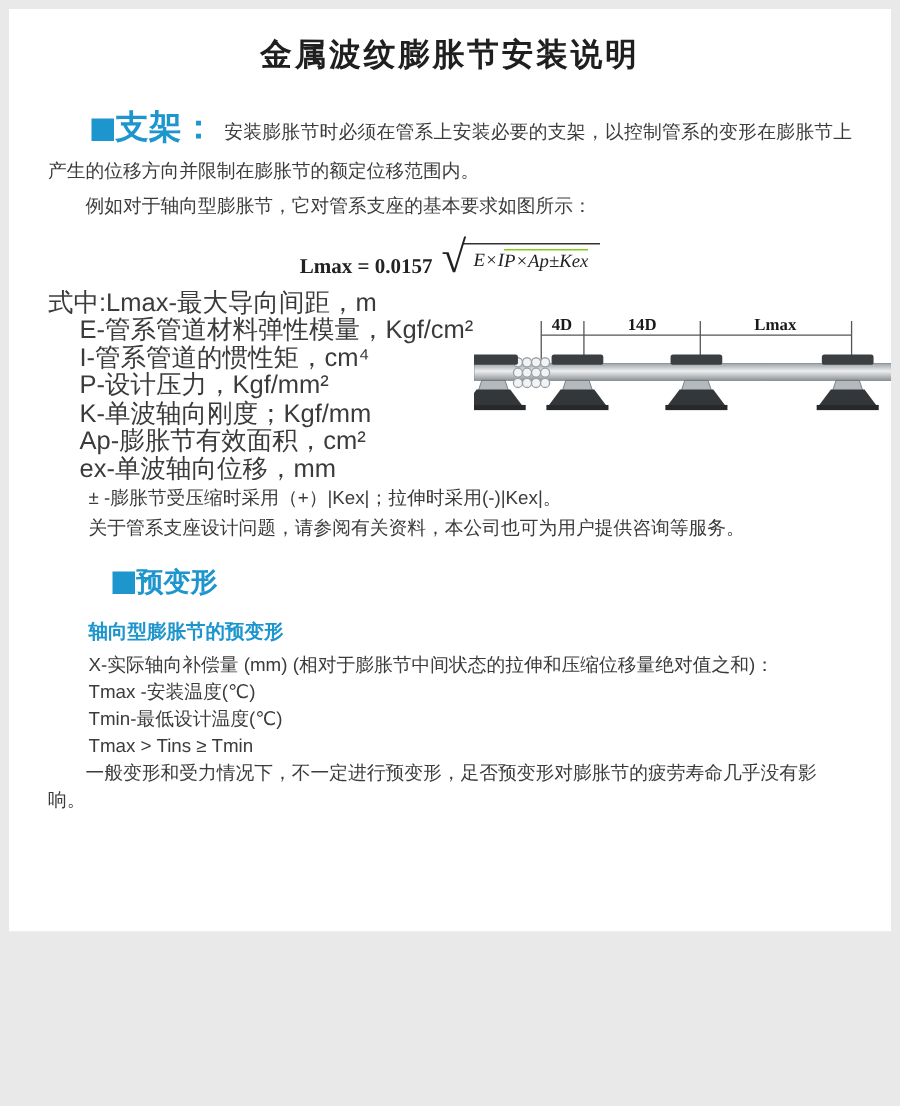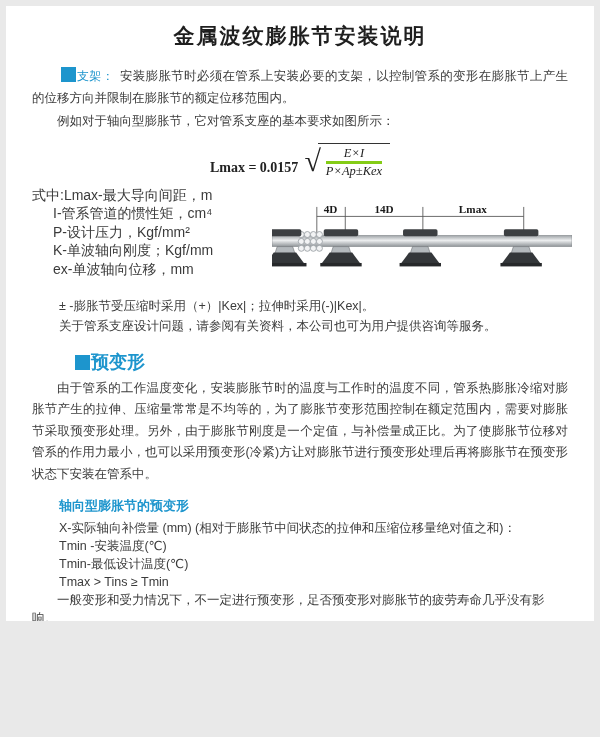--- a/index.html
+++ b/index.html
@@ -1,41 +1,41 @@
 <!DOCTYPE html>
 <html><head>
 <meta charset="utf-8">
 <style>
   html,body{margin:0;padding:0;background:#e9e9e9;font-family:"Liberation Sans","DejaVu Sans",sans-serif;}
   .page{width:588px;height:615px;margin:6px auto 0;background:#ffffff;box-sizing:border-box;
         padding:12px 26px 8px;color:#3b3b3b;overflow:hidden;position:relative;}
   .title{text-align:center;font-size:21px;font-weight:bold;color:#1f1f1f;letter-spacing:2px;margin:4px 0 16px;}
   .sq{display:inline-block;width:15px;height:15px;background:#1d95cd;vertical-align:-2px;margin-right:1px;}
-  .sec-head-inline{font-size:12px;font-weight:normal;color:#1d95cd;margin-right:6px;}
+  .sec-head-inline{font-size:22px;font-weight:bold;color:#1d95cd;margin-right:6px;}
   .para{font-size:12.5px;line-height:1.72;text-align:justify;margin:0;}
   .indent{text-indent:2em;}
   .para-support{text-indent:2.3em;margin-bottom:2px;}
   .example{margin-top:2px;}
   
   .formula-row{text-align:center;font-family:"Liberation Serif","DejaVu Serif",serif;color:#222;}
   .formula-lmax{margin:10px 0 6px;}
   .f-lhs{font-weight:bold;font-size:14px;margin-right:6px;}
-  .frac{display:inline-flex;flex-direction:column;text-align:center;vertical-align:middle;font-size:12.5px;font-style:italic;line-height:1.25;}
-  .frac .den{border-top:3px solid #84cc16;}
+  .frac{display:inline-flex;text-align:center;vertical-align:middle;font-size:12.5px;font-style:italic;line-height:1.25;}
+  .frac .den{border-top:1px solid #84cc16;}
   .root{display:inline-flex;align-items:center;}
   .root-sign{font-size:30px;font-weight:normal;line-height:0.9;transform:translateY(-1px);}
   .root-content{border-top:1.5px solid #333;padding:2px 8px 0;margin-left:-3px;}
   .formula-mid{margin:12px 0 10px;font-size:13px;}
   .f-bold{font-weight:bold;font-size:13.5px;}
   .paren{font-size:22px;font-weight:normal;vertical-align:middle;line-height:1;}
   .fr-pad{margin:0 4px;}
   
   .mid-row{display:flex;align-items:flex-start;margin-top:6px;}
   .defs{flex:0 0 240px;}
-  .def-line{font-size:14px;line-height:18.5px;white-space:nowrap;color:#3b3b3b;}
+  .def-line{font-size:17px;line-height:18.5px;white-space:nowrap;color:#3b3b3b;}
   .def-sub{padding-left:21px;}
   .full-line{font-size:12.5px;line-height:20px;padding-left:27px;white-space:nowrap;}
   .diagram-wrap{flex:1;margin-top:10px;}
   
   .sec-head-block{margin:14px 0 4px 7px;font-size:18px;font-weight:bold;color:#1d95cd;padding-left:36px;}
   .blue-sub{font-size:13px;font-weight:bold;color:#1d95cd;margin:12px 0 4px 27px;}
   .line-item{font-size:12.5px;line-height:18px;padding-left:27px;}
   .note-line{font-size:12.5px;line-height:18px;text-indent:2em;}
   svg text{font-family:"Liberation Serif","DejaVu Serif",serif;font-weight:bold;}
 </style>
@@ -56,23 +56,25 @@
         <span class="root-content"><span class="frac">
             <span class="num">E×I</span>
             <span class="den">P×Ap±Kex</span>
           </span></span>
       </span>
   </div>
 
   <div class="mid-row">
     <div class="defs">
       <div class="def-line">式中:Lmax-最大导向间距，m</div>
+      <div class="def-line def-sub">E-管系管道材料弹性模量，Kgf/cm²</div>
       <div class="def-line def-sub">I-管系管道的惯性矩，cm⁴</div>
       <div class="def-line def-sub">P-设计压力，Kgf/mm²</div>
       <div class="def-line def-sub">K-单波轴向刚度；Kgf/mm</div>
+      <div class="def-line def-sub">Ap-膨胀节有效面积，cm²</div>
       <div class="def-line def-sub">ex-单波轴向位移，mm</div>
     </div>
 
     <div class="diagram-wrap">
       <svg width="300" height="96" viewBox="0 0 348 100">
         <defs>
           <linearGradient id="pipeGrad" x1="0" y1="0" x2="0" y2="1">
             <stop offset="0" stop-color="#9ea3a7"></stop>
             <stop offset="0.45" stop-color="#eceeef"></stop>
             <stop offset="1" stop-color="#8f9498"></stop>
@@ -133,25 +135,24 @@
         </g>
       </svg>
     </div>
   </div>
 
   <div class="full-line">± -膨胀节受压缩时采用（+）|Kex|；拉伸时采用(-)|Kex|。</div>
   <div class="full-line">关于管系支座设计问题，请参阅有关资料，本公司也可为用户提供咨询等服务。</div>
 
   <div class="sec-head-block"><span class="sq"></span><span>预变形</span></div>
 
-  <p class="para indent">由于管系的工作温度变化，安装膨胀节时的温度与工作时的温度不同，管系热膨胀冷缩对膨胀节产生的拉伸、压缩量常常是不均等的，为了膨胀节变形范围控制在额定范围内，需要对膨胀节采取预变形处理。另外，由于膨胀节刚度是一个定值，与补偿量成正比。为了使膨胀节位移对管系的作用力最小，也可以采用预变形(冷紧)方让对膨胀节进行预变形处理后再将膨胀节在预变形状态下安装在管系中。</p>
 
   <h3 class="blue-sub">轴向型膨胀节的预变形</h3>
 
 
 
   <div class="line-item">X-实际轴向补偿量 (mm) (相对于膨胀节中间状态的拉伸和压缩位移量绝对值之和)：</div>
-  <div class="line-item">Tmin -安装温度(℃)</div>
+  <div class="line-item">Tmax -安装温度(℃)</div>
   <div class="line-item">Tmin-最低设计温度(℃)</div>
   <div class="line-item">Tmax &gt; Tins ≥ Tmin</div>
   <div class="note-line">一般变形和受力情况下，不一定进行预变形，足否预变形对膨胀节的疲劳寿命几乎没有影响。</div>
 
 </div>
 
 </body></html>

